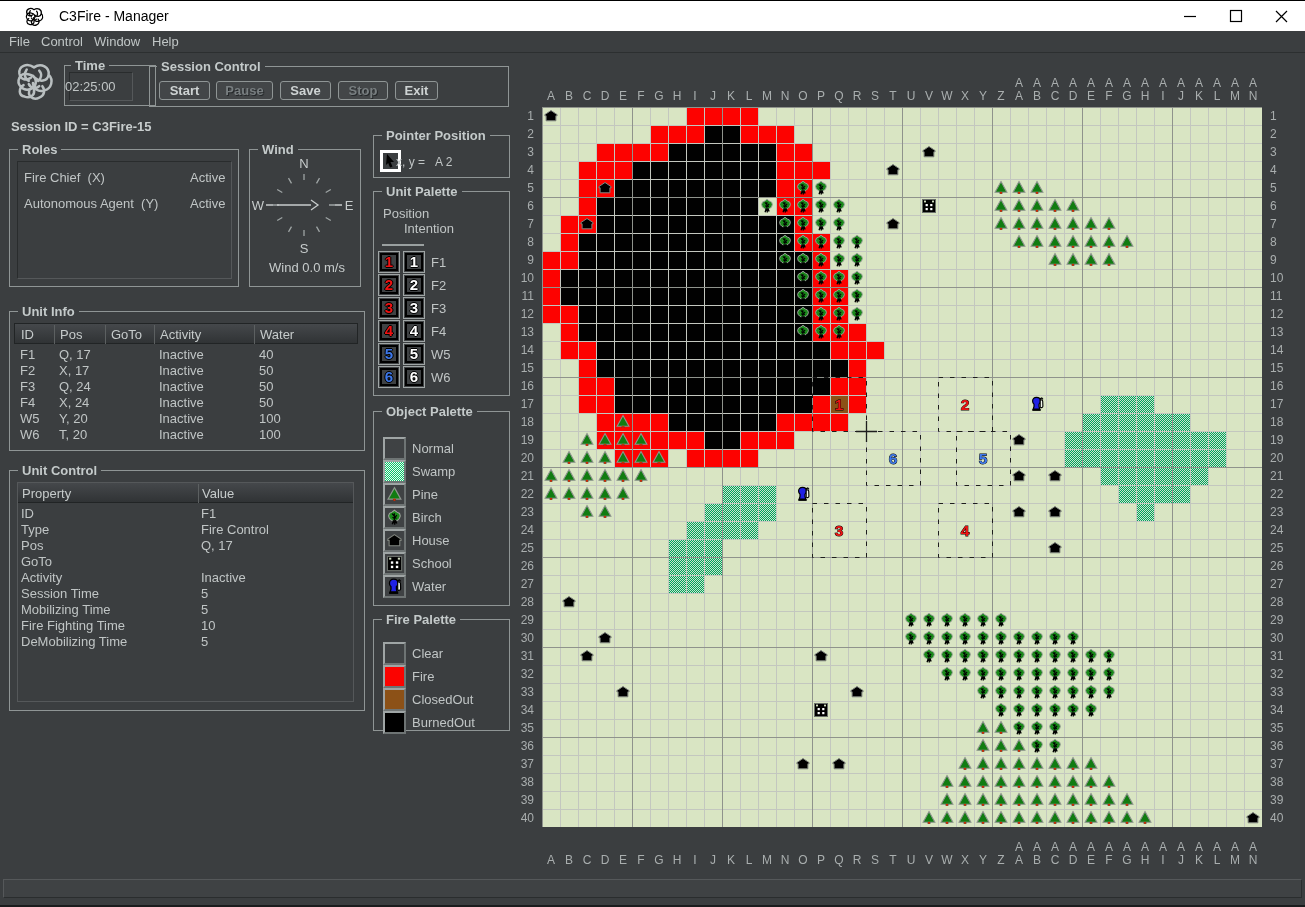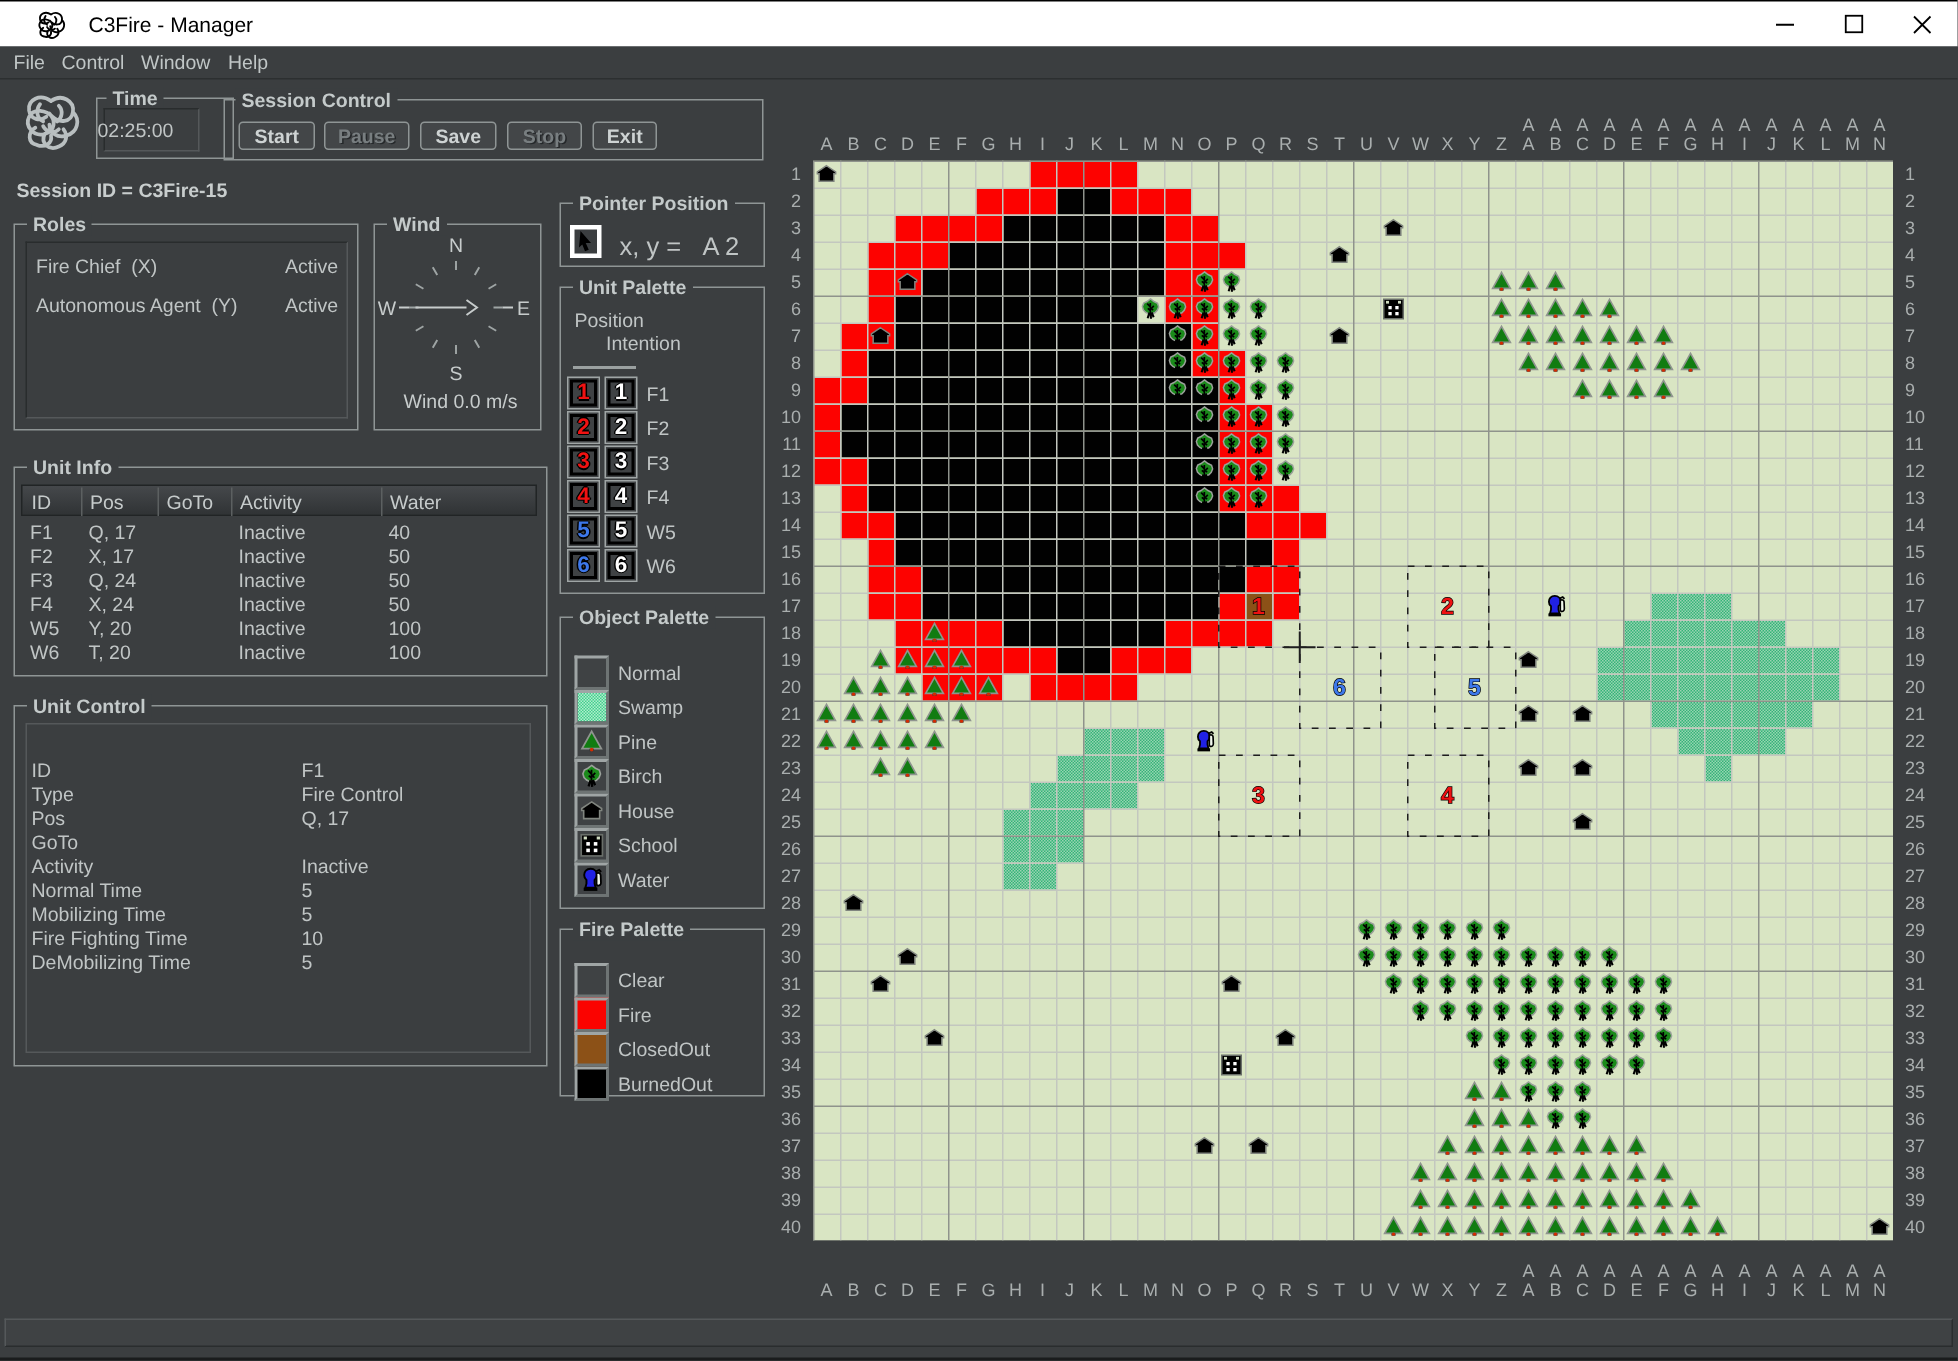--- a/index.html
+++ b/index.html
@@ -158,48 +158,53 @@
     <div class="txt" style="left:49px;top:99px">Y, 20</div>
     <div class="txt" style="left:149px;top:99px">Inactive</div>
     <div class="txt" style="left:249px;top:99px">100</div>
 <div class="txt" style="left:10px;top:115px">W6</div>
     <div class="txt" style="left:49px;top:115px">T, 20</div>
     <div class="txt" style="left:149px;top:115px">Inactive</div>
     <div class="txt" style="left:249px;top:115px">100</div>
 </div>
 <div class="gbox" style="left:9px;top:470px;width:356px;height:241px">
     <span class="gtitle" style="left:8px">Unit Control</span>
+<div class="hdr" style="left:7px;top:11px;width:337px;height:21px">
+      <span style="left:4px">Property</span>
+      <span style="left:184px">Value</span>
+      <i class="hsep" style="left:180px"></i>
+    </div>
 <div class="txt" style="left:11px;top:35px">ID</div>
     <div class="txt" style="left:191px;top:35px">F1</div>
 <div class="txt" style="left:11px;top:51px">Type</div>
     <div class="txt" style="left:191px;top:51px">Fire Control</div>
 <div class="txt" style="left:11px;top:67px">Pos</div>
     <div class="txt" style="left:191px;top:67px">Q, 17</div>
 <div class="txt" style="left:11px;top:83px">GoTo</div>
     <div class="txt" style="left:191px;top:83px"></div>
 <div class="txt" style="left:11px;top:99px">Activity</div>
     <div class="txt" style="left:191px;top:99px">Inactive</div>
-<div class="txt" style="left:11px;top:115px">Normal Time</div>
+<div class="txt" style="left:11px;top:115px">Session Time</div>
     <div class="txt" style="left:191px;top:115px">5</div>
 <div class="txt" style="left:11px;top:131px">Mobilizing Time</div>
     <div class="txt" style="left:191px;top:131px">5</div>
 <div class="txt" style="left:11px;top:147px">Fire Fighting Time</div>
     <div class="txt" style="left:191px;top:147px">10</div>
 <div class="txt" style="left:11px;top:163px">DeMobilizing Time</div>
     <div class="txt" style="left:191px;top:163px">5</div>
 <div class="sunken" style="left:7px;top:11px;width:337px;height:220px;border-color:#55585a #55585a #55585a #55585a;border-width:1px 1px 1px 1px;pointer-events:none"></div>
 </div>
 <div class="gbox" style="left:373px;top:135px;width:137px;height:43px">
     <span class="gtitle" style="left:8px">Pointer Position</span>
 <div class="abs" style="left:6px;top:14px;width:21px;height:22px;border:3px solid #fff;background:#3b3e40">
       <svg width="15" height="16" style="position:absolute;left:0;top:0">
         <path d="M4,1 L11,9 L7.5,9 L9.5,13.5 L7,14.5 L5.2,10 L3,12 Z" fill="#000"></path>
       </svg>
     </div>
-<div class="txt" style="left:39px;top:19px;font-size:17px">x, y =&nbsp;&nbsp;&nbsp;A 2</div>
+<div class="txt" style="left:22px;top:19px;font-size:12px">x, y =&nbsp;&nbsp;&nbsp;A 2</div>
   </div>
 <div class="gbox" style="left:373px;top:191px;width:137px;height:205px">
     <span class="gtitle" style="left:8px">Unit Palette</span>
 <div class="txt" style="left:9px;top:14px">Position</div>
     <div class="txt" style="left:30px;top:29px">Intention</div>
 <div class="abs" style="left:8px;top:52px;width:42px;height:2px;background:#9aa0a0"></div>
 <div class="pbtn" style="left:4px;top:59px"><span style="color:#f01212">1</span></div>
 <div class="pbtn" style="left:29px;top:59px"><span style="color:#fff">1</span></div>
 <div class="lab" style="left:57px;top:63px">F1</div>
 <div class="pbtn" style="left:4px;top:82px"><span style="color:#f01212">2</span></div>

